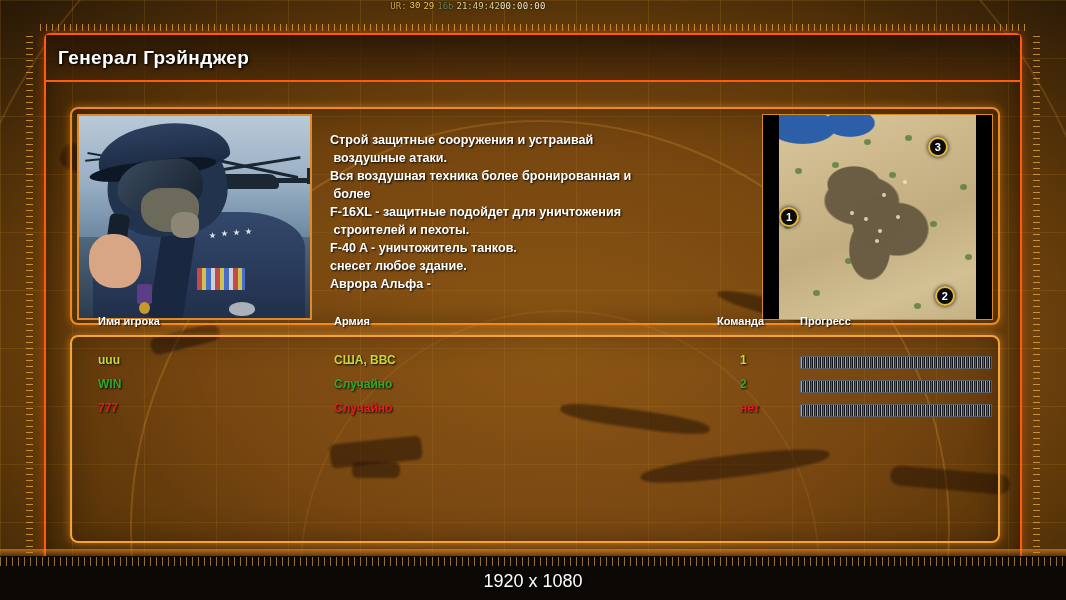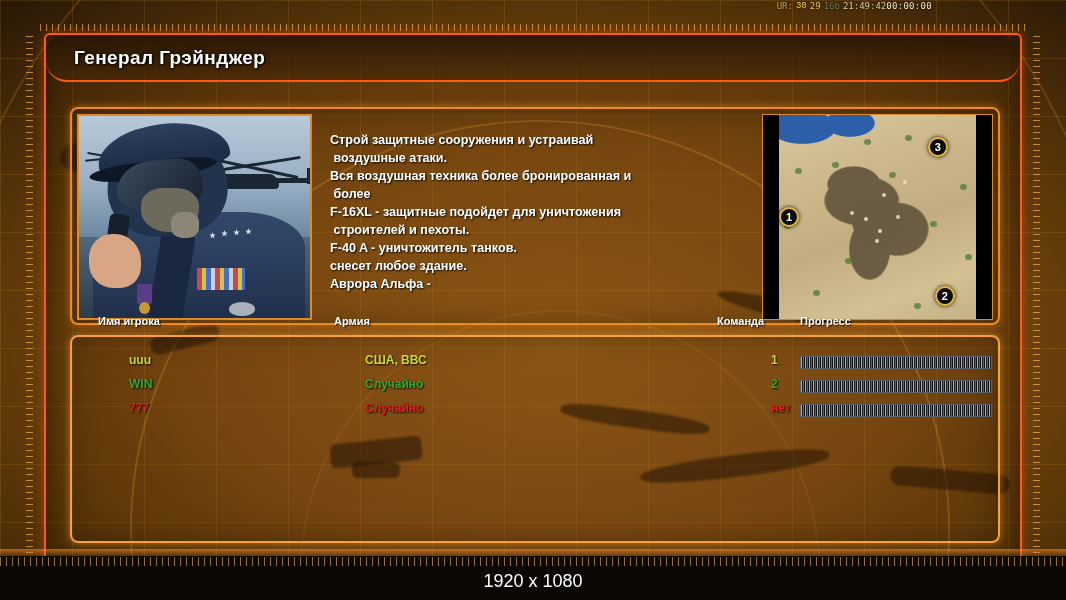--- a/index.html
+++ b/index.html
@@ -51,21 +51,21 @@
     background-image:repeating-linear-gradient(to bottom, rgba(255,190,90,.85) 0 1px, transparent 1px 6px);
   }
   .ruler-right {
     right:26px; top:36px; bottom:36px; width:7px;
     background-image:repeating-linear-gradient(to bottom, rgba(255,190,90,.85) 0 1px, transparent 1px 6px);
   }
 
   
   .topbar {
     position:absolute; left:0; top:0; width:936px; height:13px;
-    display:flex; justify-content:flex-end; align-items:center;
+    display:flex; justify-content:center; align-items:center;
     padding:0 4px; z-index:40;
     font-family:"DejaVu Sans Mono", monospace; font-size:9px; line-height:11px;
   }
   .fps { display:flex; gap:3px; text-shadow:0 0 2px #000; }
   .fps .s1 { color:#cfa24a; }
   .fps .s2 { color:#ffd24d;font-family:Liberation Mono, monospace; }
   .fps .s3 { color:#f0cb5e; }
   .fps .s4 { color:#6e7f5a; }
   .fps .s5 { color:#d9cf9e; }
   .clock { color:#efe6cf; text-shadow:0 0 2px #000; letter-spacing:.3px; }
@@ -77,21 +77,21 @@
     box-shadow:0 0 10px rgba(255,90,14,.45), inset 0 0 24px rgba(0,0,0,.45);
     background:rgba(60,33,6,.18);
     z-index:20;
   }
 
   
   .titlebar {
     position:absolute; left:0; top:0; right:0; height:47px;
     border-bottom:2px solid #ff5a0e;
     background:linear-gradient(180deg, rgba(40,22,5,.82), rgba(70,38,8,.55));
-    display:flex; align-items:center; padding-left:28px;border-radius:21px;
+    display:flex; align-items:center; padding-left:12px;
   }
   .title {
     color:#ffffff; font-size:19px; font-weight:bold; letter-spacing:.4px;
     text-shadow:1px 1px 2px rgba(0,0,0,.95), 0 0 5px rgba(0,0,0,.8);
   }
 
   
   .infopanel {
     position:absolute; left:24px; top:72px; width:930px; height:218px;
     border:2px solid #f08a20; border-radius:8px;
@@ -237,21 +237,21 @@
   }
   .col { position:absolute; color:#ffffff; font-size:11px; font-weight:bold;
          text-shadow:1px 1px 2px rgba(0,0,0,.95); white-space:nowrap; }
   .c-name { left:26px; }
   .c-army { left:262px; }
   .c-team { left:645px; }
   .c-prog { left:728px; }
 
   .prow { position:absolute; left:0; right:0; height:24px; }
   .cell { position:absolute; font-size:12px; font-weight:bold;
-          text-shadow:1px 1px 2px rgba(0,0,0,.9); white-space:nowrap;margin-left:31px; }
+          text-shadow:1px 1px 2px rgba(0,0,0,.9); white-space:nowrap; }
   .cell.name { left:26px; }
   .cell.army { left:262px; }
   .cell.team { left:668px; text-align:right; }
   .bar {
     position:absolute; left:728px; top:3px; width:192px; height:13px;
     border:1px solid #5a6168; border-radius:1px;
     background:
       repeating-linear-gradient(90deg,
         #8f96a0 0 1px, #5b6views 0 0,
         #262b33 1px 2px, #6f7680 2px 3px, #1c2026 3px 4px);

